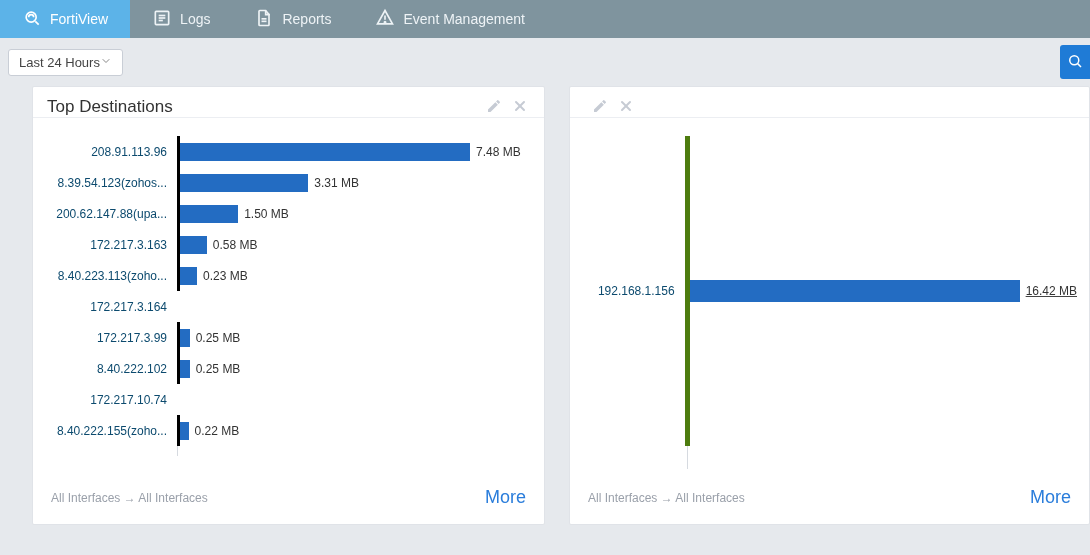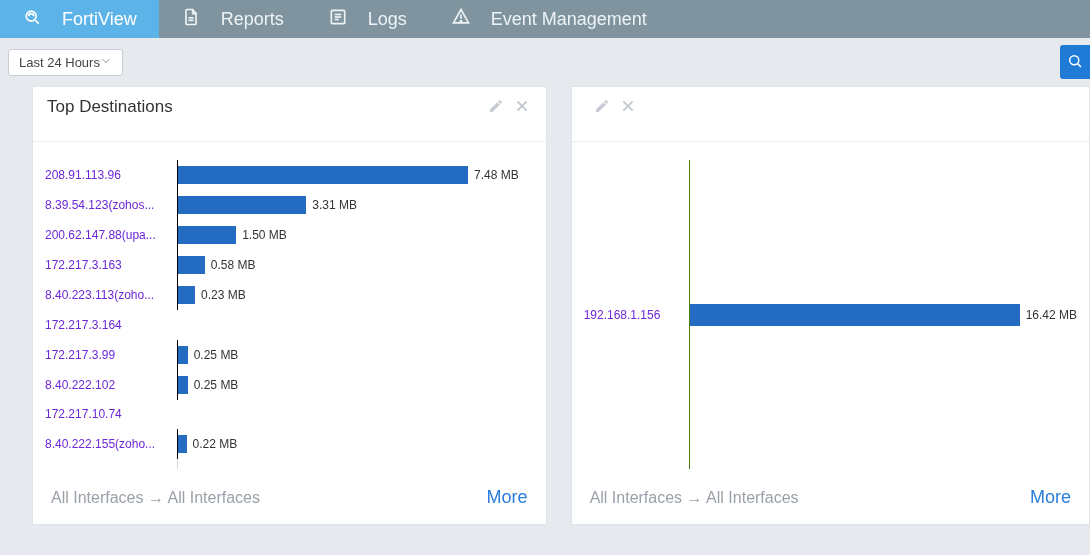--- a/index.html
+++ b/index.html
@@ -19,23 +19,23 @@
     align-items: center;
     background: #7f949e;
     height: 38px;
   }
   .top-nav .tab {
     display: flex;
     align-items: center;
     height: 100%;
     padding: 0 22px;
     color: #eef3f6;
-    gap: 20px;
+    gap: 8px;
     cursor: pointer;
-    font-size: 18px;
+    font-size: 14px;
   }
   .top-nav .tab.active {
     background: #5cb3e8;
     color: #fff;
   }
   .top-nav .tab svg { width: 20px; height: 20px; }
 
   
   .toolbar {
     display: flex;
@@ -82,21 +82,21 @@
     border: 1px solid #e0e3e8;
     border-radius: 2px;
     width: 521px;
     height: 439px;
     display: flex;
     flex-direction: column;
   }
   .card-header {
     display: flex;
     align-items: center;
-    padding: 10px 14px 24px 14px;
+    padding: 10px 14px 0 14px;
     border-bottom: 1px solid #eceef2;
   }
   .card-title {
     flex: 1;
     font-size: 17px;
     font-weight: 500;
     color: #333;
   }
   .card-header .icon-btn {
     width: 20px; height: 20px;
@@ -114,21 +114,21 @@
   }
 
   .card-footer {
     display: flex;
     align-items: center;
     padding: 10px 18px 16px 18px;
     font-size: 13px;
   }
   .card-footer .scope {
     color: #9aa0aa;
-    font-size: 16px;
+    font-size: 12px;
     flex: 1;
   }
   .card-footer .more {
     color: #2a7ddb;
     font-size: 18px;
     cursor: pointer;
   }
 
   
   .barchart {
@@ -138,32 +138,32 @@
     border-left-style: none;
   }
   .barchart .row {
     display: flex;
     align-items: center;
     height: 31px;
   }
   .barchart .lbl {
     width: 132px;
     padding-right: 10px;
-    text-align: left;
+    text-align: right;
     font-size: 12px;
-    color: #6d28d9;
+    color: #0c4a6e;
     white-space: nowrap;
     overflow: hidden;
     text-overflow: ellipsis;
   }
   .barchart .track {
     flex: 1;
     position: relative;
     height: 100%;
-    border-left: 1px solid #000000;
+    border-left: 3px solid #000000;
     display:flex;
     align-items:center;
   }
   .barchart .bar {
     height: 18px;
     background: #236cc2;
   }
   .barchart .val {
     font-size: 12px;
     color: #333;
@@ -173,63 +173,63 @@
   .barchart .axis-end {
     height: 10px;
     margin-left: 132px;
     border-left: 1px solid #d6dae0;
   }
 
   
   .barchart.single { justify-content: flex-start; }
   .barchart.single .row { height: 310px; }
   .barchart.single .lbl { width: 105px; }
-  .barchart.single .track { border-left:1px solid #4d7c0f; }
+  .barchart.single .track { border-left:5px solid #4d7c0f;text-decoration:underline; }
   .barchart.single .bar { height: 22px; }
   .barchart.single .axis-end { margin-left:105px; flex:1; }
 
 </style>
 </head>
 <body>
 
 <div class="top-nav">
 
   <div class="tab active">
     <span>
       <svg viewBox="0 0 24 24" fill="none" stroke="currentColor" stroke-width="2">
         <circle cx="11" cy="11" r="6"></circle>
           <path d="M20 20l-4-4"></path>
         <path d="M8 11a3 3 0 0 1 6 0"></path>
       </svg>
     </span>
     <span>FortiView</span>
+  </div>
+
+  <div class="tab">
+    <span>
+      <svg viewBox="0 0 24 24" fill="none" stroke="currentColor" stroke-width="2">
+        <rect x="4" y="4" width="16" height="16" rx="1"></rect>
+        <line x1="8" y1="9" x2="16" y2="9"></line>
+          <line x1="8" y1="12" x2="16" y2="12"></line>
+          <line x1="8" y1="15" x2="13" y2="15"></line>
+      </svg>
+    </span>
+    <span>Logs</span>
   </div>
 
   <div class="tab">
     <span>
       <svg viewBox="0 0 24 24" fill="none" stroke="currentColor" stroke-width="2">
         <path d="M14 3H7a1 1 0 0 0-1 1v16a1 1 0 0 0 1 1h10a1 1 0 0 0 1-1V8z"></path>
         <path d="M14 3v5h5"></path>
           <line x1="9" y1="13" x2="15" y2="13"></line>
           <line x1="9" y1="16" x2="15" y2="16"></line>
       </svg>
     </span>
     <span>Reports</span>
-  </div>
-
-  <div class="tab">
-    <span>
-      <svg viewBox="0 0 24 24" fill="none" stroke="currentColor" stroke-width="2">
-        <rect x="4" y="4" width="16" height="16" rx="1"></rect>
-        <line x1="8" y1="9" x2="16" y2="9"></line>
-          <line x1="8" y1="12" x2="16" y2="12"></line>
-          <line x1="8" y1="15" x2="13" y2="15"></line>
-      </svg>
-    </span>
-    <span>Logs</span>
   </div>
 
   <div class="tab">
     <span>
       <svg viewBox="0 0 24 24" fill="none" stroke="currentColor" stroke-width="2">
         <path d="M12 3l9 16H3z"></path>
           <line x1="12" y1="9" x2="12" y2="14"></line>
           <circle cx="12" cy="17" r="0.8" fill="currentColor"></circle>
       </svg>
     </span>

